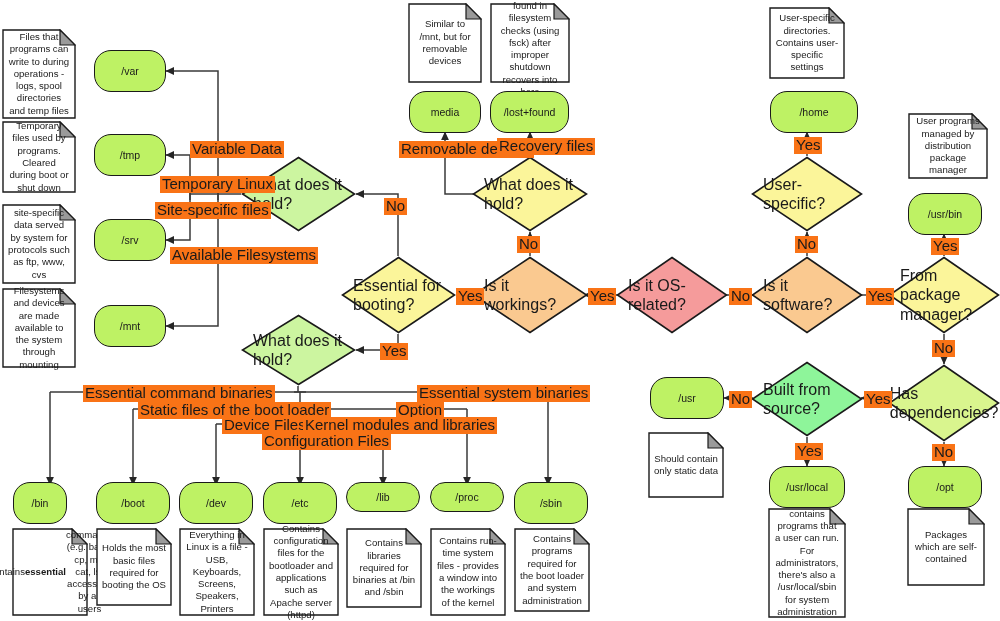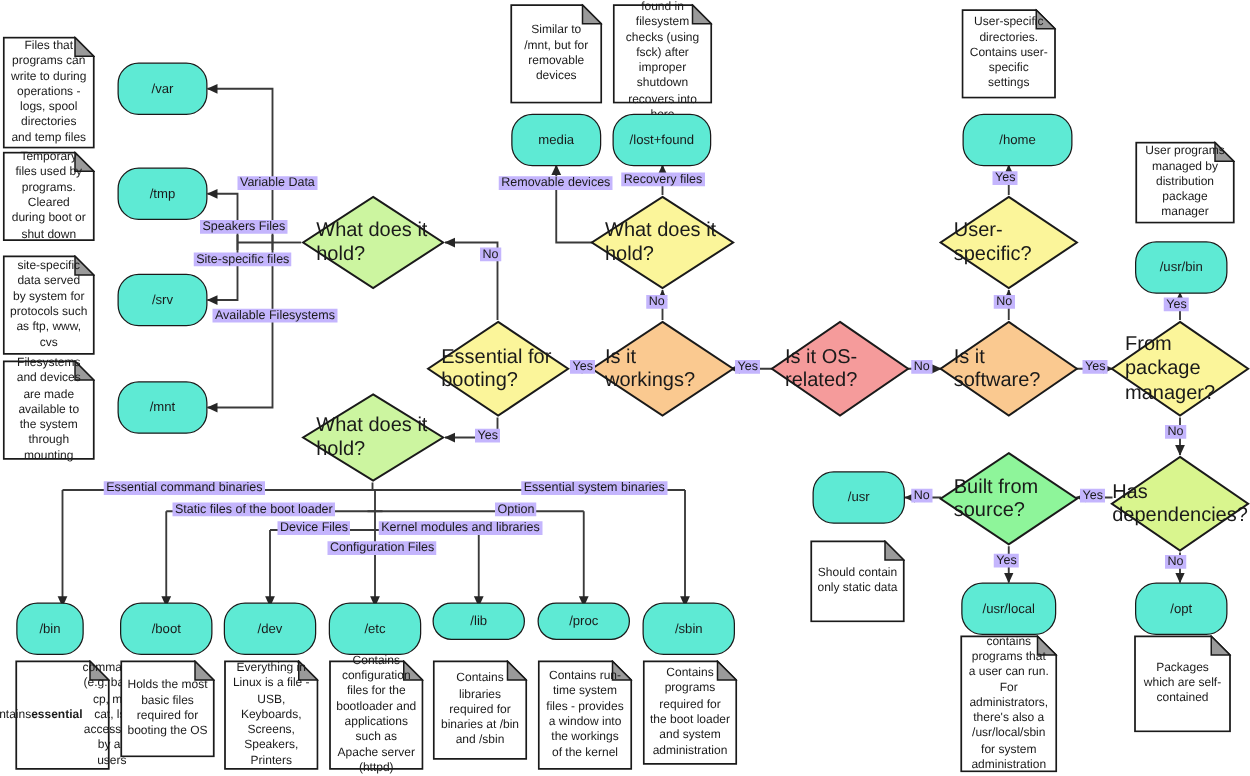--- a/index.html
+++ b/index.html
@@ -19,21 +19,21 @@
     position:absolute;
     left:0;top:0;
     width:1000px;height:621px;
     pointer-events:none;
   }
 
   
   .node{
     position:absolute;
     box-sizing:border-box;
-    background:#5eead4;
+    background:#bef264;
     border:1.6px solid #1a1a1a;
     border-radius:17px;
     display:flex;
     align-items:center;
     justify-content:center;
     text-align:center;
     font-size:10.5px;
     color:#1a1a1a;
     line-height:1.15;
     z-index:4;
@@ -78,23 +78,23 @@
     color:#1a1a1a;
     line-height:1.28;
     padding:5px 6px;
     box-sizing:border-box;
   }
   .note .ntext b{font-weight:bold;}
 
   
   .elabel{
     position:absolute;
-    font-size:10px;
+    font-size:15px;
     color:#1a1a1a;
-    background:#c4b5fd;
+    background:#f97316;
     padding:0 2px;
     white-space:nowrap;
     line-height:1.1;
     z-index:5;
   }
 </style>
 </head>
 <body>
 
 <div id="canvas">
@@ -416,21 +416,21 @@
 
   <div class="note" style="left:514px;top:528px;width:76px;height:84px;">
     <svg width="76" height="84">
         <path d="M1,1 L60,1 L75,16 L75,83 L1,83 Z" fill="#fff" stroke="#1a1a1a" stroke-width="1.4"></path>
         <path d="M60,1 L60,16 L75,16 Z" fill="#9a9a9a" stroke="#1a1a1a" stroke-width="1.2"></path>
       </svg>
     <div class="ntext">Contains programs required for the boot loader and system administration</div>
   </div>
 
   <div class="elabel" style="left:190px;top:141px;">Variable Data</div>
-  <div class="elabel" style="left:160px;top:176px;">Speakers Files</div>
+  <div class="elabel" style="left:160px;top:176px;">Temporary Linux</div>
   <div class="elabel" style="left:155px;top:202px;">Site-specific files</div>
   <div class="elabel" style="left:170px;top:247px;">Available Filesystems</div>
 
   <div class="elabel" style="left:384px;top:198px;">No</div>
   <div class="elabel" style="left:380px;top:343px;">Yes</div>
   <div class="elabel" style="left:456px;top:288px;">Yes</div>
 
   <div class="elabel" style="left:399px;top:141px;">Removable devices</div>
   <div class="elabel" style="left:497px;top:138px;">Recovery files</div>
   <div class="elabel" style="left:517px;top:236px;">No</div>

